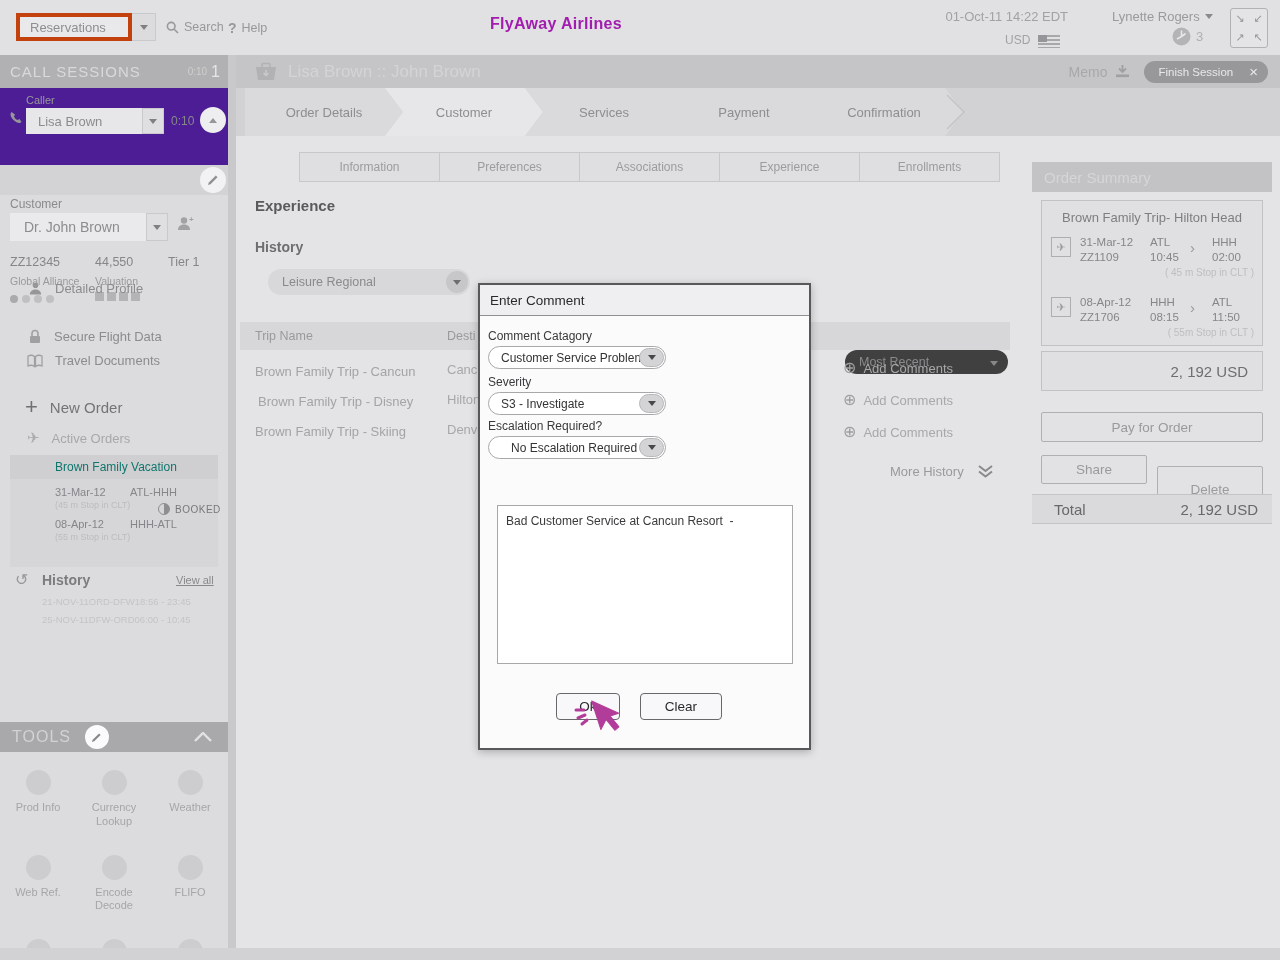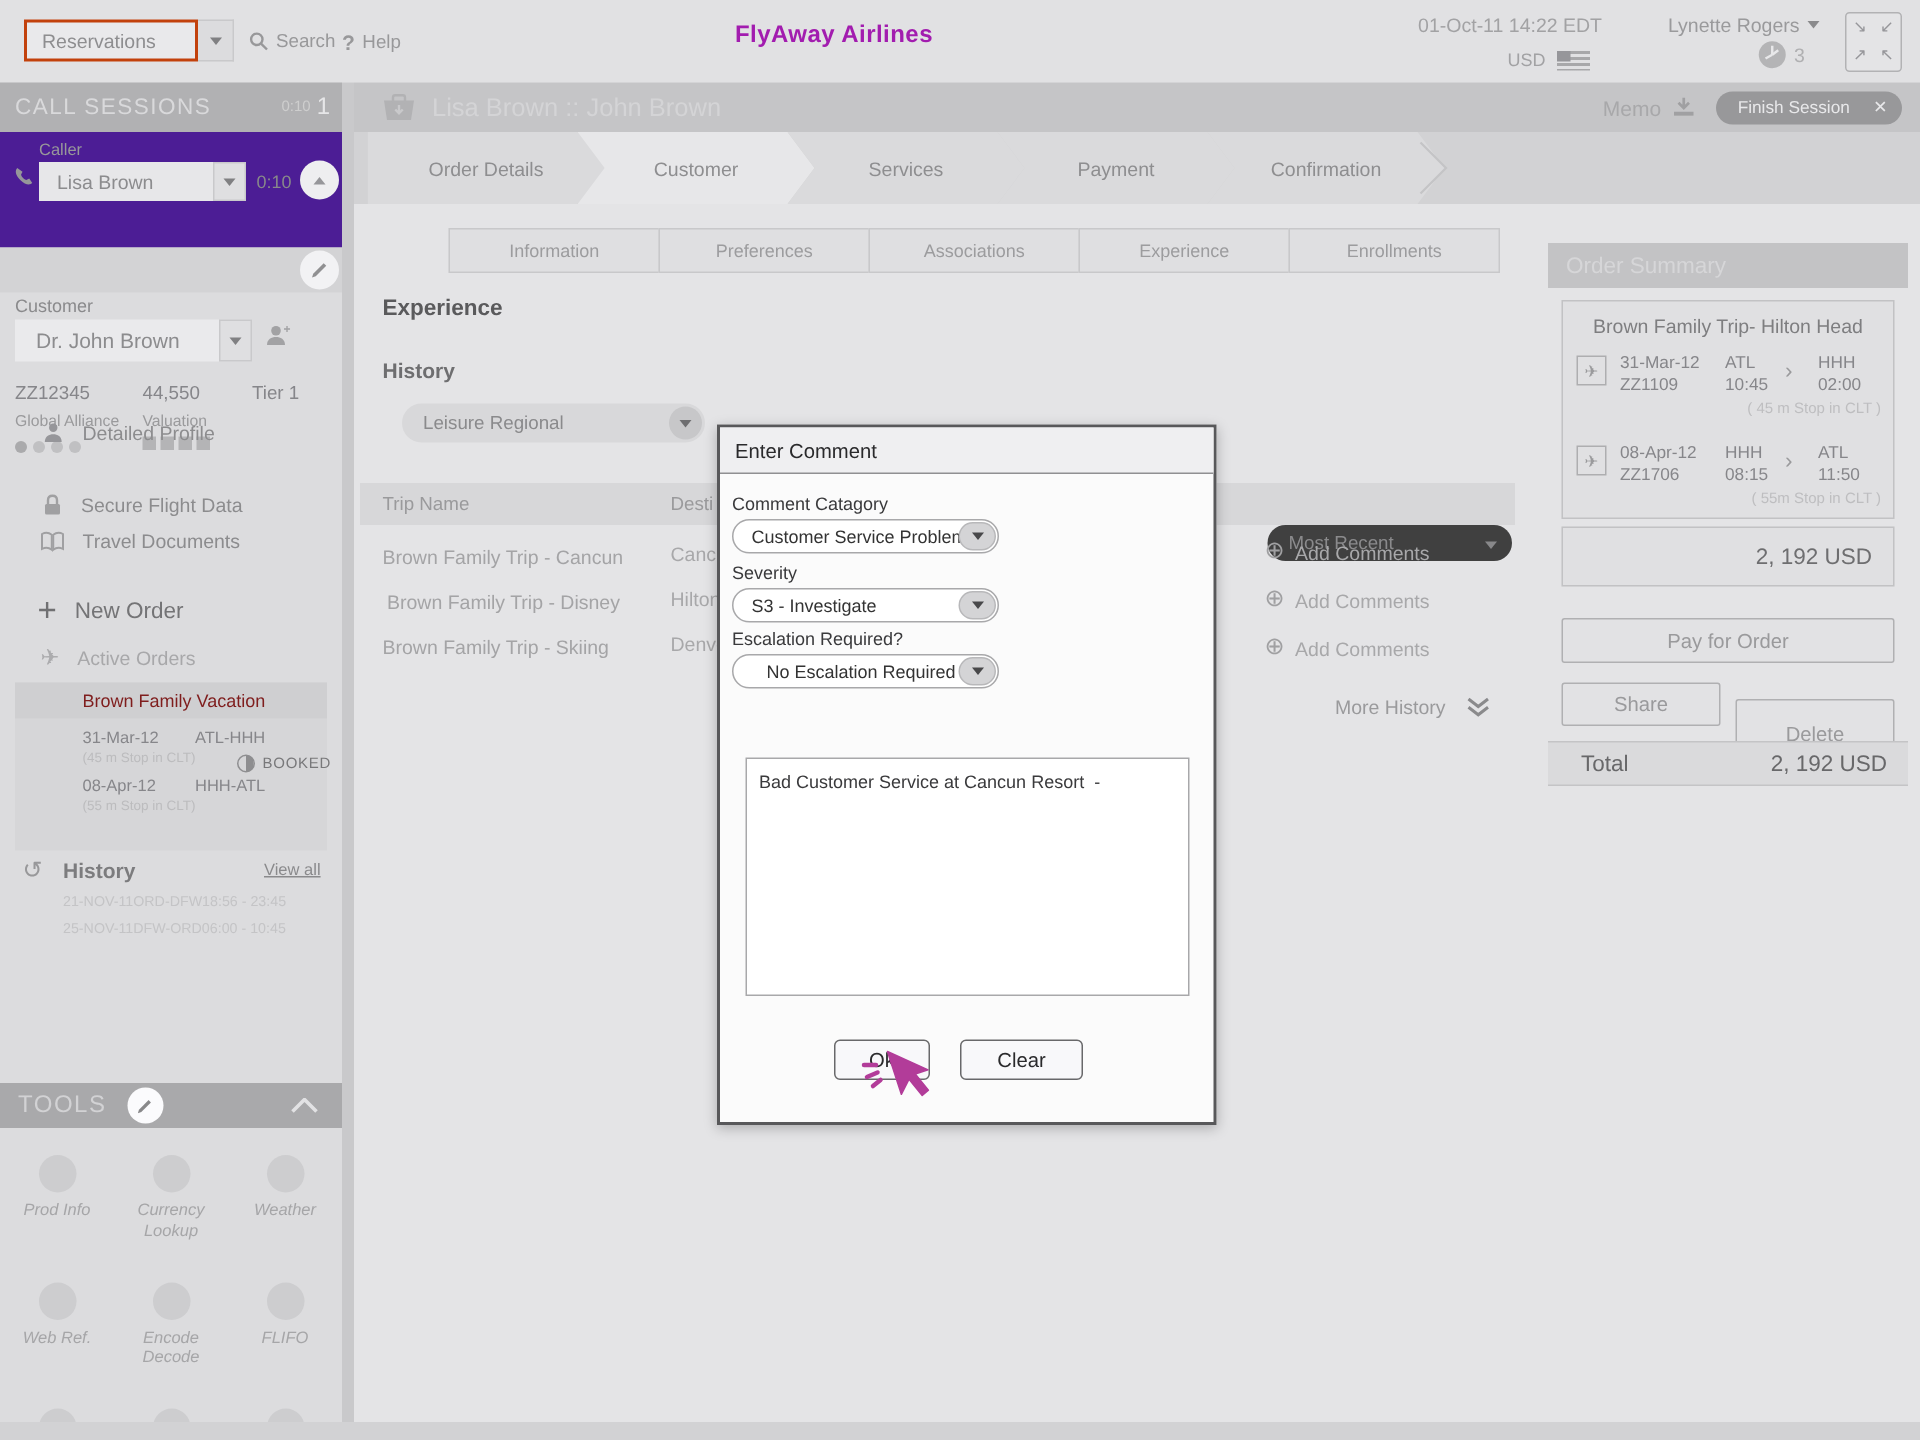--- a/index.html
+++ b/index.html
@@ -9,21 +9,21 @@
     background:#e4e4e6; font-family:"Liberation Sans", sans-serif;
     -webkit-font-smoothing:antialiased; color:#8a8a8c;
   }
   .abs { position:absolute; }
   .caret-down { display:inline-block; width:0; height:0;
     border:4px solid transparent; border-top:5px solid #808082; border-bottom:none; }
   .caret-up { display:inline-block; width:0; height:0;
     border:4px solid transparent; border-bottom:5px solid #96969a; border-top:none; }
   
   .topbar { left:0; top:0; width:1280px; height:55px; background:#e1e1e3; }
-  .select-box { background:#e9e9eb; border:2px solid #c2410c; color:#8e8e90;
+  .select-box { background:#e9e9eb; border:4px solid #c2410c; color:#8e8e90;
     font-size:13px; display:flex; align-items:center; padding-left:10px; }
   .select-arrow-btn { background:#dcdcde; border:1px solid #c9c9cb; border-left:none;
     display:flex; align-items:center; justify-content:center; }
   .tb-link { display:flex; align-items:center; gap:5px; color:#98989a; font-size:12.5px; }
   .app-title { font-size:16px; color:#a21caf; font-weight:bold; letter-spacing:0.3px; text-align:left; }
   .flag { width:22px; height:13px; display:inline-block;
     background:repeating-linear-gradient(#a8a8aa 0 2px, #e1e1e3 2px 4px);
     position:relative; }
   .flag::after { content:""; position:absolute; left:0; top:0; width:9px; height:7px; background:#96969a; }
   .corner-box { border:1px solid #b2b2b4; border-radius:3px; background:#e4e4e6;
@@ -32,27 +32,27 @@
   
   .sidebar { left:0; top:55px; width:228px; height:893px; background:#dcdcde; }
   .sb-darkhead { background:#b1b1b3; color:#d9d9db; display:flex; align-items:center; }
   .input-box { background:#e7e7e9; color:#8c8c8e; display:flex; align-items:center; }
   .circle-btn { border-radius:50%; background:#eeeef0; display:flex; align-items:center; justify-content:center; }
   .sb-label { font-size:11px; color:#98989a; }
   .nav-item { display:flex; align-items:center; gap:12px; font-size:13px; color:#8c8c8e; }
   .dot { width:8px; height:8px; border-radius:50%; background:#c0c0c2; display:inline-block; margin-right:4px; }
   .sq { width:9px; height:9px; background:#b4b4b6; display:inline-block; margin-right:3px; }
   .order-card { background:#d6d6d8; }
-  .order-card-title { background:#cfcfd1; color:#7f1d1d; font-size:12px; line-height:24px; padding-left:45px; }
+  .order-card-title { background:#cfcfd1; color:#0f766e; font-size:12px; line-height:24px; padding-left:45px; }
   .seg-note { font-size:9px; color:#bcbcbe; }
   .booked-ic { width:12px; height:12px; border-radius:50%; border:1px solid #8e8e90;
     background:linear-gradient(90deg,#d6d6d8 50%, #8e8e90 50%); display:inline-block; }
   .hist-row { font-size:9.5px; color:#c4c4c6; display:flex; }
   .tools-grid { display:grid; grid-template-columns:repeat(3,76px); row-gap:26px; text-align:center; }
-  .tool { display:flex; flex-direction:column; align-items:center;font-style:italic; }
+  .tool { display:flex; flex-direction:column; align-items:center; }
   .tool-circle { width:25px; height:25px; border-radius:50%; background:#cdcdcf; margin-bottom:6px; }
   .tool-label { font-size:11px; color:#a6a6a8; line-height:1.25; }
   
   .session-header { left:236px; top:55px; width:1044px; height:33px; background:#c5c5c7;
     display:flex; align-items:center; }
   .finish-pill { background:#98989a; border-radius:11px; height:22px; color:#e8e8ea;
     font-size:11.5px; display:flex; align-items:center; padding:0 10px 0 14px; gap:16px; }
   .crumb-bar { left:236px; top:88px; width:1044px; height:48px; background:#d2d2d4; }
   .crumb { position:absolute; top:0; height:48px; width:158px; background:#dadadc;
     display:flex; align-items:center; justify-content:center; font-size:13px; color:#8e8e90;

